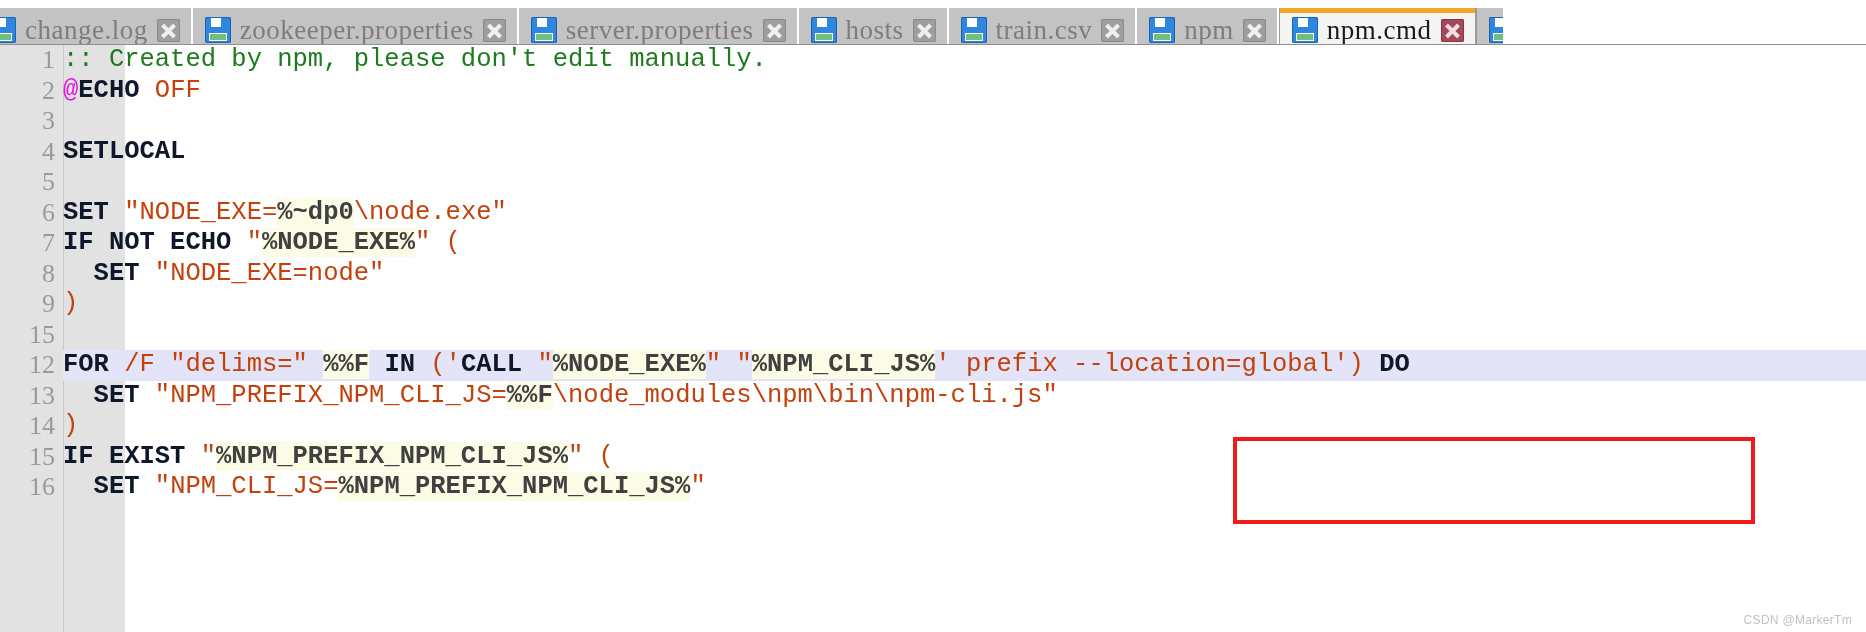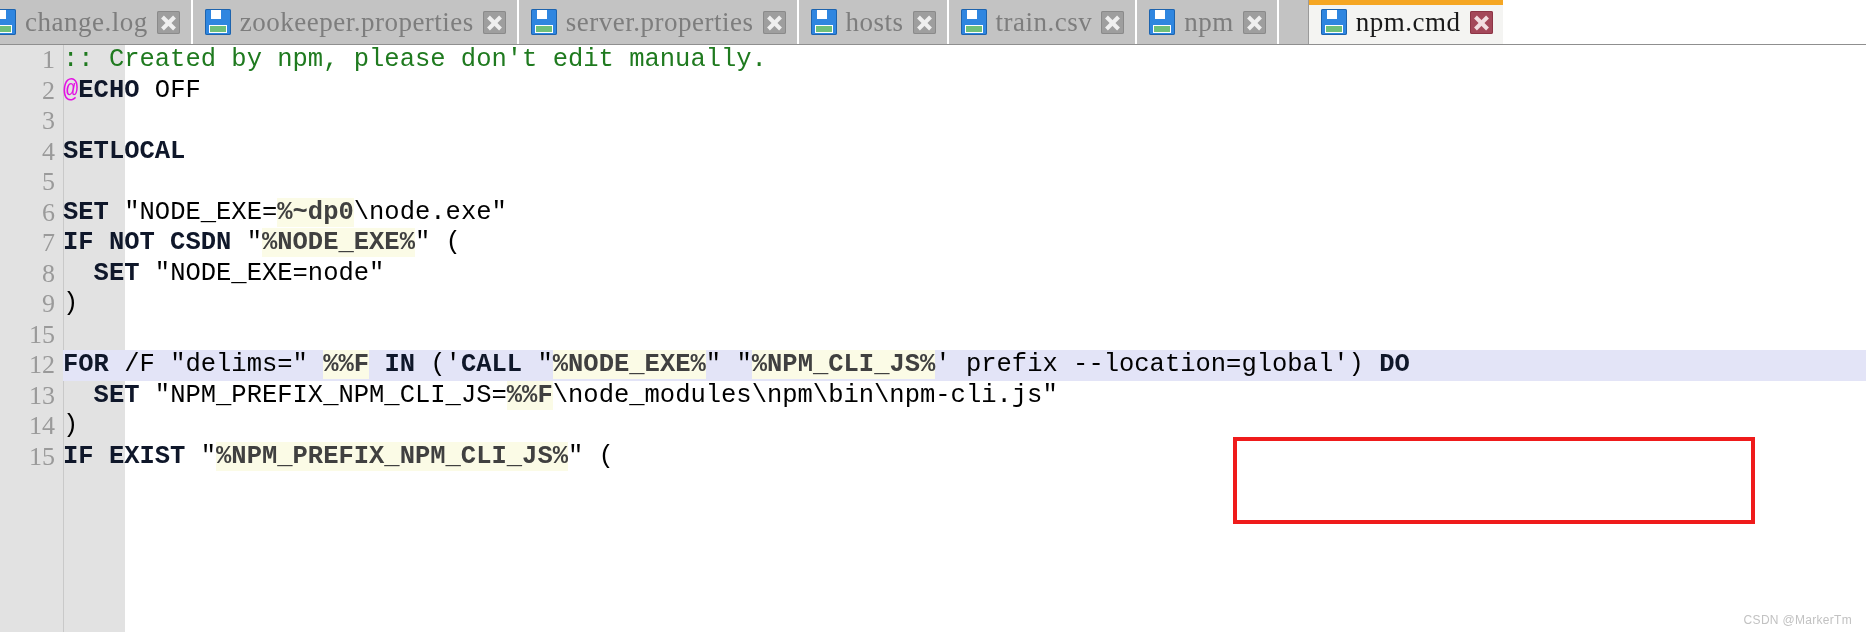--- a/index.html
+++ b/index.html
@@ -11,21 +11,21 @@
     width: 1866px;
     height: 632px;
     overflow: hidden;
     font-family: "Liberation Serif", "DejaVu Serif", serif;
     position: relative;
   }
 
   
   #tabbar {
     position: absolute;
-    left: 0; top: 0;
+    left: 0; top: 8px;
     width: 1503px;
     height: 44px;
     background: #c3c3c3;
     display: flex;
     align-items: flex-end;
     overflow: hidden;
     box-sizing: border-box;
   }
   .tab {
     height: 44px;
@@ -37,21 +37,20 @@
     background: #c3c3c3;
     border-right: 2px solid #ffffff;
     position: relative;
     flex: none;
     white-space: nowrap;
   }
   .tab.active {
     background: #f4f4f2;
     border-right: 2px solid #9a9a9a;
     border-left: 1px solid #9a9a9a;
-    margin-left: 29px;
   }
   .tab.active::before {
     content: "";
     position: absolute;
     left: 0; right: 0; top: 0;
     height: 5px;
     background: #f5a623;
   }
   .tab-label {
     font-size: 27px;
@@ -163,21 +162,21 @@
     font-family: "Liberation Serif", "DejaVu Serif", serif;
     font-size: 26px;
   }
   .ln-text {
     flex: 1;
     box-sizing: border-box;
     height: 30.5px;
     line-height: 30.5px;
   }
   .t { white-space: pre; }
-  .c-plain   { color: #000000; }
+  .c-plain   { color: #c2410c; }
   .c-comment { color: #1f7a1f; }
   .c-kw      { color: #0f172a; font-weight: bold; }
   .c-var     { color: #404040; font-weight: bold; background: #fbfbe6; }
   .c-at      { color: #e312e3; }
 
   
   #redbox {
     position: absolute;
     left: 1233px;
     top: 392px;
@@ -248,24 +247,25 @@
 <div id="editor">
   <div id="gutter"></div>
   <div id="gutter-sep"></div>
   <div id="code">
       <div class="row"><div class="lnum">1</div><div class="ln-text"><span class="t c-comment">:: Created by npm, please don't edit manually.</span></div></div>
       <div class="row"><div class="lnum">2</div><div class="ln-text"><span class="t c-at">@</span><span class="t c-kw">ECHO</span><span class="t c-plain"> OFF</span></div></div>
       <div class="row"><div class="lnum">3</div><div class="ln-text"></div></div>
       <div class="row"><div class="lnum">4</div><div class="ln-text"><span class="t c-kw">SETLOCAL</span></div></div>
       <div class="row"><div class="lnum">5</div><div class="ln-text"></div></div>
       <div class="row"><div class="lnum">6</div><div class="ln-text"><span class="t c-kw">SET</span><span class="t c-plain"> "NODE_EXE=</span><span class="t c-var">%~dp0</span><span class="t c-plain">\node.exe"</span></div></div>
-      <div class="row"><div class="lnum">7</div><div class="ln-text"><span class="t c-kw">IF NOT CSDN</span><span class="t c-plain"> "</span><span class="t c-var">%NODE_EXE%</span><span class="t c-plain">" (</span></div></div>
+      <div class="row"><div class="lnum">7</div><div class="ln-text"><span class="t c-kw">IF NOT ECHO</span><span class="t c-plain"> "</span><span class="t c-var">%NODE_EXE%</span><span class="t c-plain">" (</span></div></div>
       <div class="row"><div class="lnum">8</div><div class="ln-text"><span class="t c-plain">  </span><span class="t c-kw">SET</span><span class="t c-plain"> "NODE_EXE=node"</span></div></div>
       <div class="row"><div class="lnum">9</div><div class="ln-text"><span class="t c-plain">)</span></div></div>
       <div class="row"><div class="lnum">15</div><div class="ln-text"></div></div>
       <div class="row cur"><div class="lnum">12</div><div class="ln-text"><span class="t c-kw">FOR</span><span class="t c-plain"> /F "delims=" </span><span class="t c-var">%%F</span><span class="t c-plain"> </span><span class="t c-kw">IN</span><span class="t c-plain"> ('</span><span class="t c-kw">CALL</span><span class="t c-plain"> "</span><span class="t c-var">%NODE_EXE%</span><span class="t c-plain">" "</span><span class="t c-var">%NPM_CLI_JS%</span><span class="t c-plain">' prefix --location=global') </span><span class="t c-kw">DO</span></div></div>
       <div class="row"><div class="lnum">13</div><div class="ln-text"><span class="t c-plain">  </span><span class="t c-kw">SET</span><span class="t c-plain"> "NPM_PREFIX_NPM_CLI_JS=</span><span class="t c-var">%%F</span><span class="t c-plain">\node_modules\npm\bin\npm-cli.js"</span></div></div>
       <div class="row"><div class="lnum">14</div><div class="ln-text"><span class="t c-plain">)</span></div></div>
       <div class="row"><div class="lnum">15</div><div class="ln-text"><span class="t c-kw">IF EXIST</span><span class="t c-plain"> "</span><span class="t c-var">%NPM_PREFIX_NPM_CLI_JS%</span><span class="t c-plain">" (</span></div></div>
+      <div class="row"><div class="lnum">16</div><div class="ln-text"><span class="t c-plain">  </span><span class="t c-kw">SET</span><span class="t c-plain"> "NPM_CLI_JS=</span><span class="t c-var">%NPM_PREFIX_NPM_CLI_JS%</span><span class="t c-plain">"</span></div></div>
     </div>
   <div id="redbox"></div>
   <div id="watermark">CSDN @MarkerTm</div>
 </div>
 
 </body></html>

